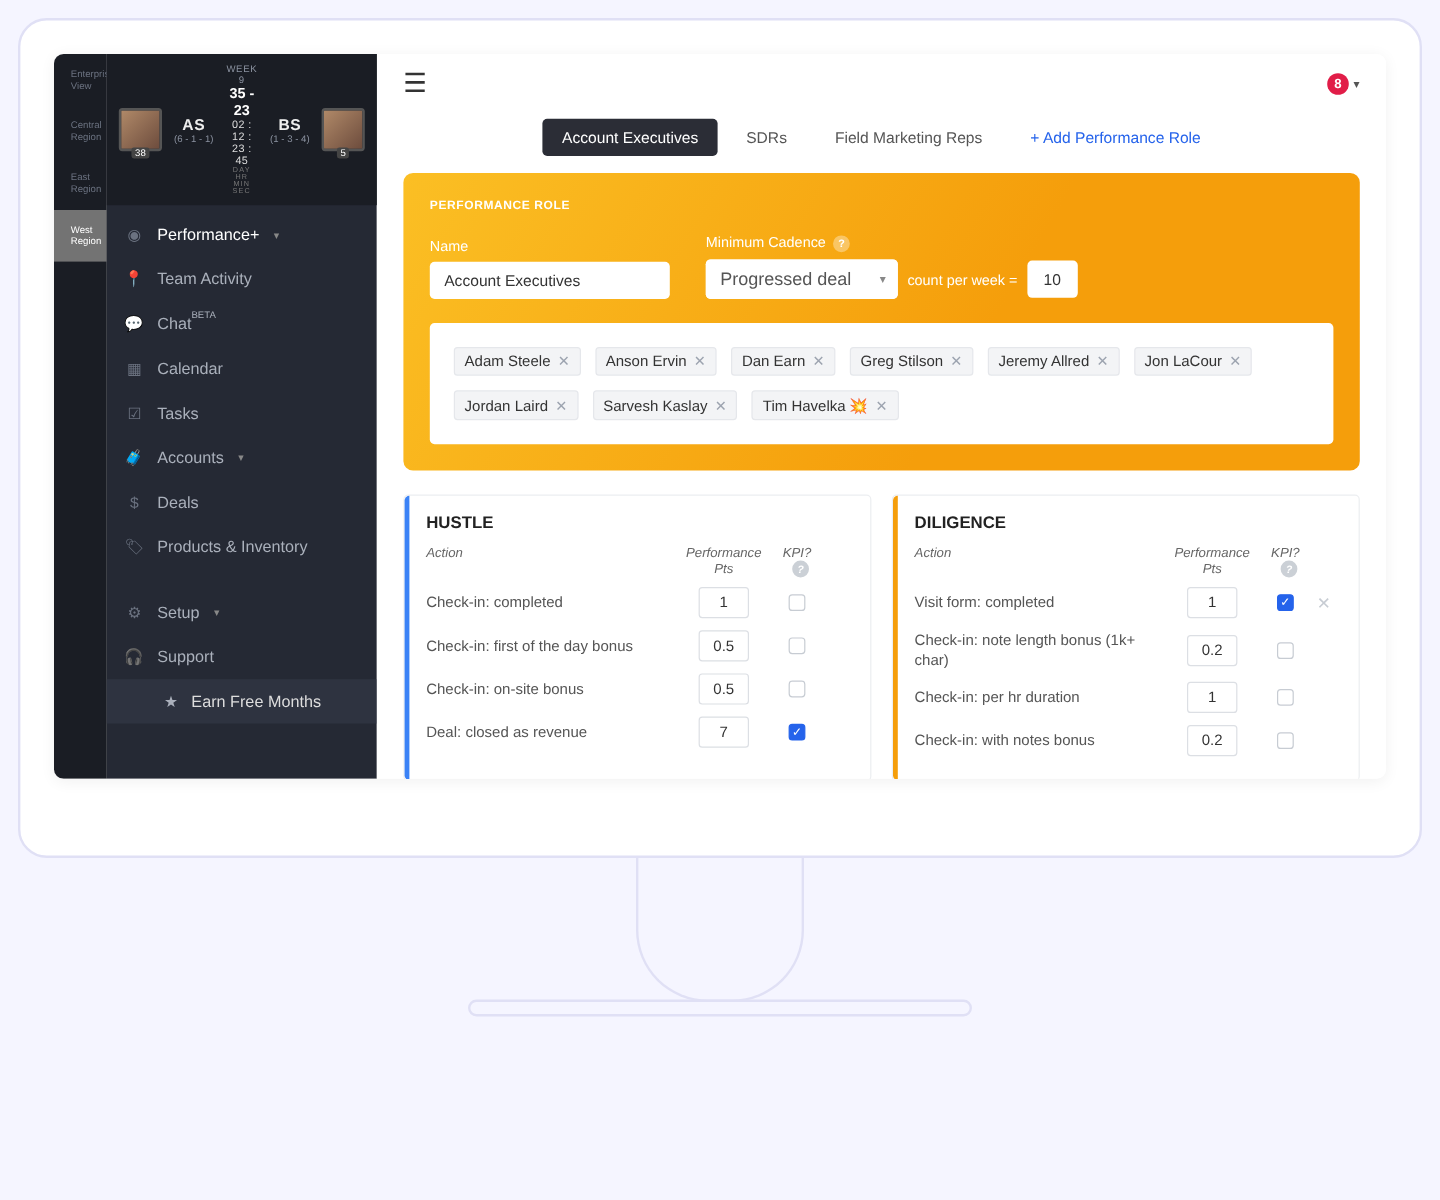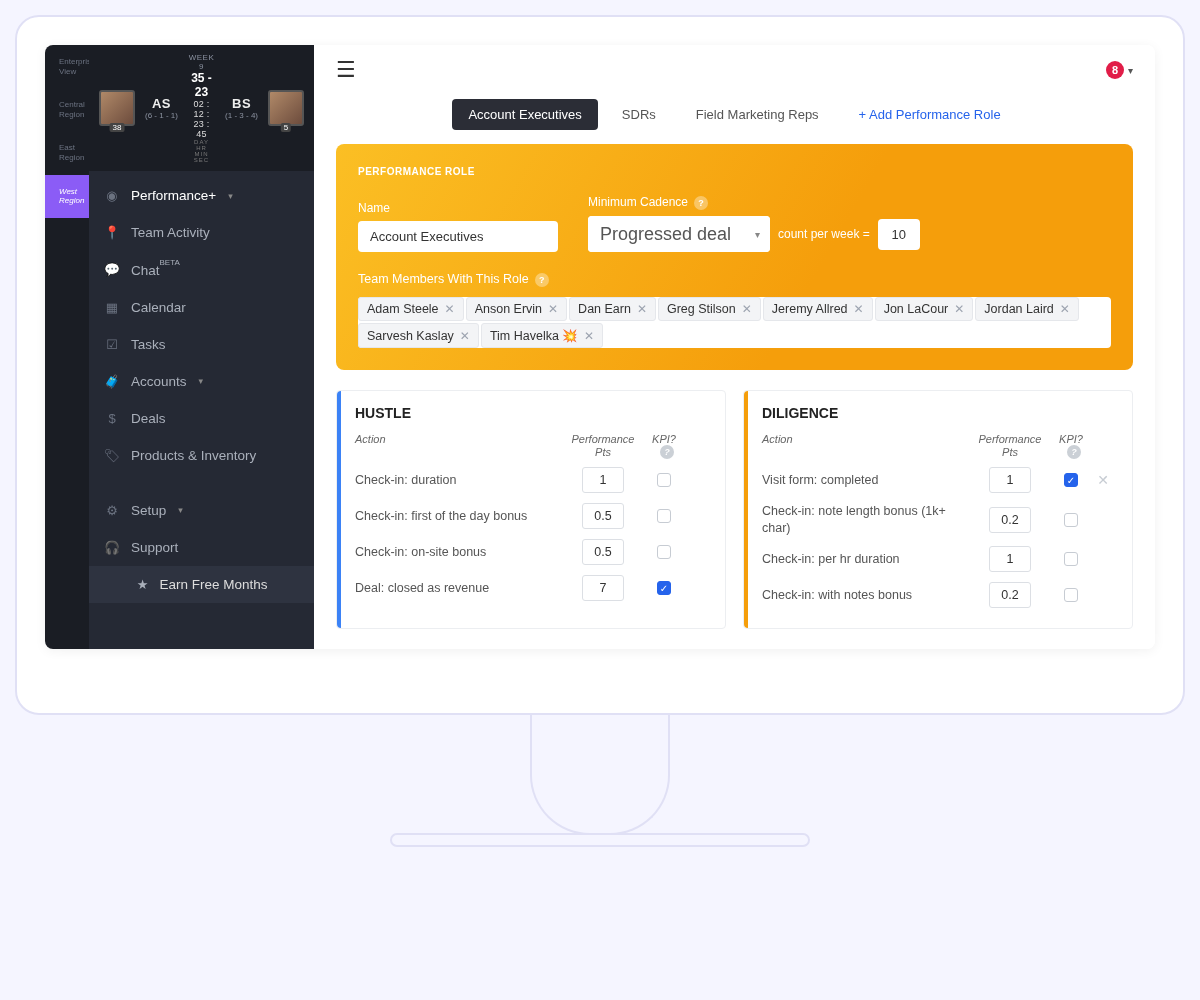--- a/index.html
+++ b/index.html
@@ -3,21 +3,21 @@
 <meta charset="utf-8">
 <style>
 * { box-sizing: border-box; margin: 0; padding: 0; }
 body { font-family: -apple-system, BlinkMacSystemFont, "Segoe UI", Arial, sans-serif; background: #f5f5ff; padding: 15px; }
 .monitor-frame { background: #fff; border: 2px solid #e0e0f5; border-radius: 24px; padding: 28px 28px 0 28px; height: 700px; position: relative; }
 .monitor-stand { width: 140px; height: 120px; margin: 0 auto; border-left: 2px solid #e0e0f5; border-right: 2px solid #e0e0f5; border-bottom: 2px solid #e0e0f5; border-radius: 0 0 60px 60px; }
 .monitor-base { width: 420px; height: 14px; margin: 0 auto; border: 2px solid #e0e0f5; border-radius: 8px; position: relative; top: -2px; }
 .app { display: flex; height: 604px; overflow: hidden; border-radius: 8px; box-shadow: 0 2px 12px rgba(0,0,0,0.06); }
 .sidebar-rail { width: 44px; background: #1a1d24; color: #6b7280; font-size: 8px; display: flex; flex-direction: column; }
 .rail-item { padding: 12px 14px; text-align: right; line-height: 1.2; cursor: pointer; }
-.rail-item.active { background: #8b5cf6; color: #fff; font-style: italic; }
+.rail-item.active { background: #737373; color: #fff; }
 .sidebar { width: 225px; background: #252934; color: #aab0bb; display: flex; flex-direction: column; }
 .scoreboard { background: #1a1d24; padding: 8px 10px; display: flex; align-items: center; gap: 10px; position: relative; }
 .avatar-box { width: 36px; height: 36px; background: linear-gradient(135deg,#b08968,#6d4c3d); border-radius: 3px; border: 2px solid #555; position: relative; }
 .avatar-badge { position: absolute; bottom: -6px; left: 50%; transform: translateX(-50%); background: #444; color: #fff; font-size: 8px; padding: 0 3px; border-radius: 2px; }
 .team-left, .team-right { color: #eee; text-align: center; }
 .team-name { font-size: 13px; font-weight: 700; letter-spacing: 0.5px; }
 .team-rec { font-size: 8px; color: #8b92a0; }
 .score-center { flex: 1; text-align: center; }
 .week-label { font-size: 8px; color: #8b92a0; letter-spacing: 0.5px; }
 .score-val { font-size: 12px; font-weight: 700; color: #fff; }
@@ -44,29 +44,29 @@
 .tab.active { background: #2b2d36; color: #fff; }
 .tab.add { color: #2563eb; }
 .content { flex: 1; padding: 0 22px 20px; overflow: auto; }
 .card-role { background: linear-gradient(120deg, #fbbf24, #f59e0b 60%); border-radius: 8px; padding: 22px; color: #fff; }
 .card-title { font-size: 10px; font-weight: 800; letter-spacing: 0.5px; margin-bottom: 18px; }
 .role-row { display: flex; gap: 30px; align-items: flex-end; margin-bottom: 20px; flex-wrap: wrap; }
 .role-field label { font-size: 12px; display: block; margin-bottom: 6px; }
 .role-input { background: #fff; color: #333; border: none; border-radius: 4px; padding: 8px 12px; font-size: 13px; }
 .role-input.name-in { width: 200px; }
 .cadence-group { display: flex; align-items: center; gap: 8px; }
-.role-select { background: #fff; color: #555; border: none; border-radius: 4px; padding: 8px 38px 8px 12px; font-size: 18px; position: relative; appearance: none; }
+.role-select { background: #fff; color: #555; border: none; border-radius: 4px; padding: 8px 38px 8px 12px; font-size: 15px; position: relative; appearance: none; }
 .select-wrap { background: #fff; border-radius: 4px; position: relative; }
 .select-wrap::after { content: "▾"; position: absolute; right: 10px; top: 50%; transform: translateY(-50%); color: #888; font-size: 10px; pointer-events: none; }
 .cadence-text { font-size: 12px; }
 .role-count { width: 42px; text-align: center; }
 .help-icon { display: inline-flex; width: 14px; height: 14px; border-radius: 50%; background: rgba(255,255,255,0.35); align-items: center; justify-content: center; font-size: 9px; font-weight: 700; margin-left: 6px; color: #fff; }
 .help-icon.dark { background: #cbd0d6; color: #fff; }
 .members-label { font-size: 12.5px; margin-bottom: 10px; }
-.tags { display: flex; flex-wrap: wrap; gap: 2px; background: #fff; border-radius: 4px; padding: 0; }
+.tags { display: flex; flex-wrap: wrap; gap: 12px; background: #fff; border-radius: 4px; padding: 20px; }
 .tag { background: #f3f4f6; border: 1px solid #e5e7eb; border-radius: 3px; padding: 4px 8px; font-size: 12.5px; color: #333; display: flex; align-items: center; gap: 6px; }
 .tag-x { color: #9ca3af; font-size: 12px; cursor: pointer; }
 .panels { display: flex; gap: 17px; margin-top: 20px; }
 .panel { flex: 1; border: 1px solid #eceef1; border-radius: 4px; padding: 14px 18px 10px; position: relative; }
 .panel-accent { position: absolute; left: 0; top: 0; bottom: 0; width: 4px; border-radius: 4px 0 0 4px; }
 .panel-hustle .panel-accent { background: #3b82f6; }
 .panel-diligence .panel-accent { background: #f59e0b; }
 .panel-title { font-size: 14px; font-weight: 800; color: #222; margin-bottom: 12px; }
 .tbl-head { display: flex; font-size: 11px; color: #666; font-style: italic; margin-bottom: 8px; }
 .tbl-head .col-a { flex: 1; }
@@ -205,21 +205,20 @@
                 <div class="select-wrap">
                   <select class="role-select">
                     <option>Progressed deal</option>
                   </select>
                 </div>
                 <span class="cadence-text">count per week =</span>
                 <input class="role-input role-count" value="10" style="">
               </div>
             </div>
           </div>
-          <div class="members-label"><span>Team Members With This Role</span><span class="help-icon">?</span></div>
           <div class="tags" id="tags-container">
               <div class="tag">
                 <span>Adam Steele</span>
                 <span class="tag-x">✕</span>
               </div>
               <div class="tag">
                 <span>Anson Ervin</span>
                 <span class="tag-x">✕</span>
               </div>
               <div class="tag">
@@ -258,21 +257,21 @@
             <div class="panel-accent"></div>
             <div class="panel-title">HUSTLE</div>
             <div class="tbl-head">
               <div class="col-a">Action</div>
               <div class="col-p">Performance Pts</div>
               <div class="col-k"><span>KPI?</span><br><span class="help-icon dark">?</span></div>
               <div class="col-x"></div>
             </div>
             <div id="hustle-rows">
                 <div class="row">
-                  <div class="col-a">Check-in: duration</div>
+                  <div class="col-a">Check-in: completed</div>
                   <div class="col-p">
                     <input class="pts-input" value="1" style="">
                   </div>
                   <div class="col-k">
                     <span class="chk "></span>
                   </div>
                   <div class="col-x"></div>
                 </div>
                 <div class="row">
                   <div class="col-a">Check-in: first of the day bonus</div>

